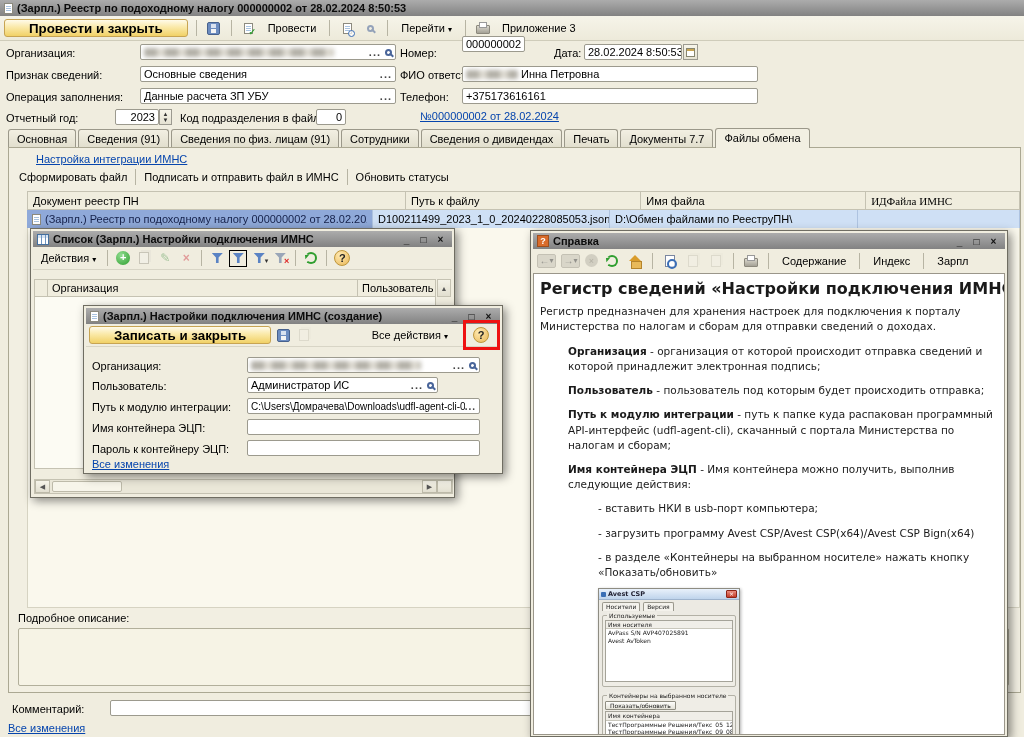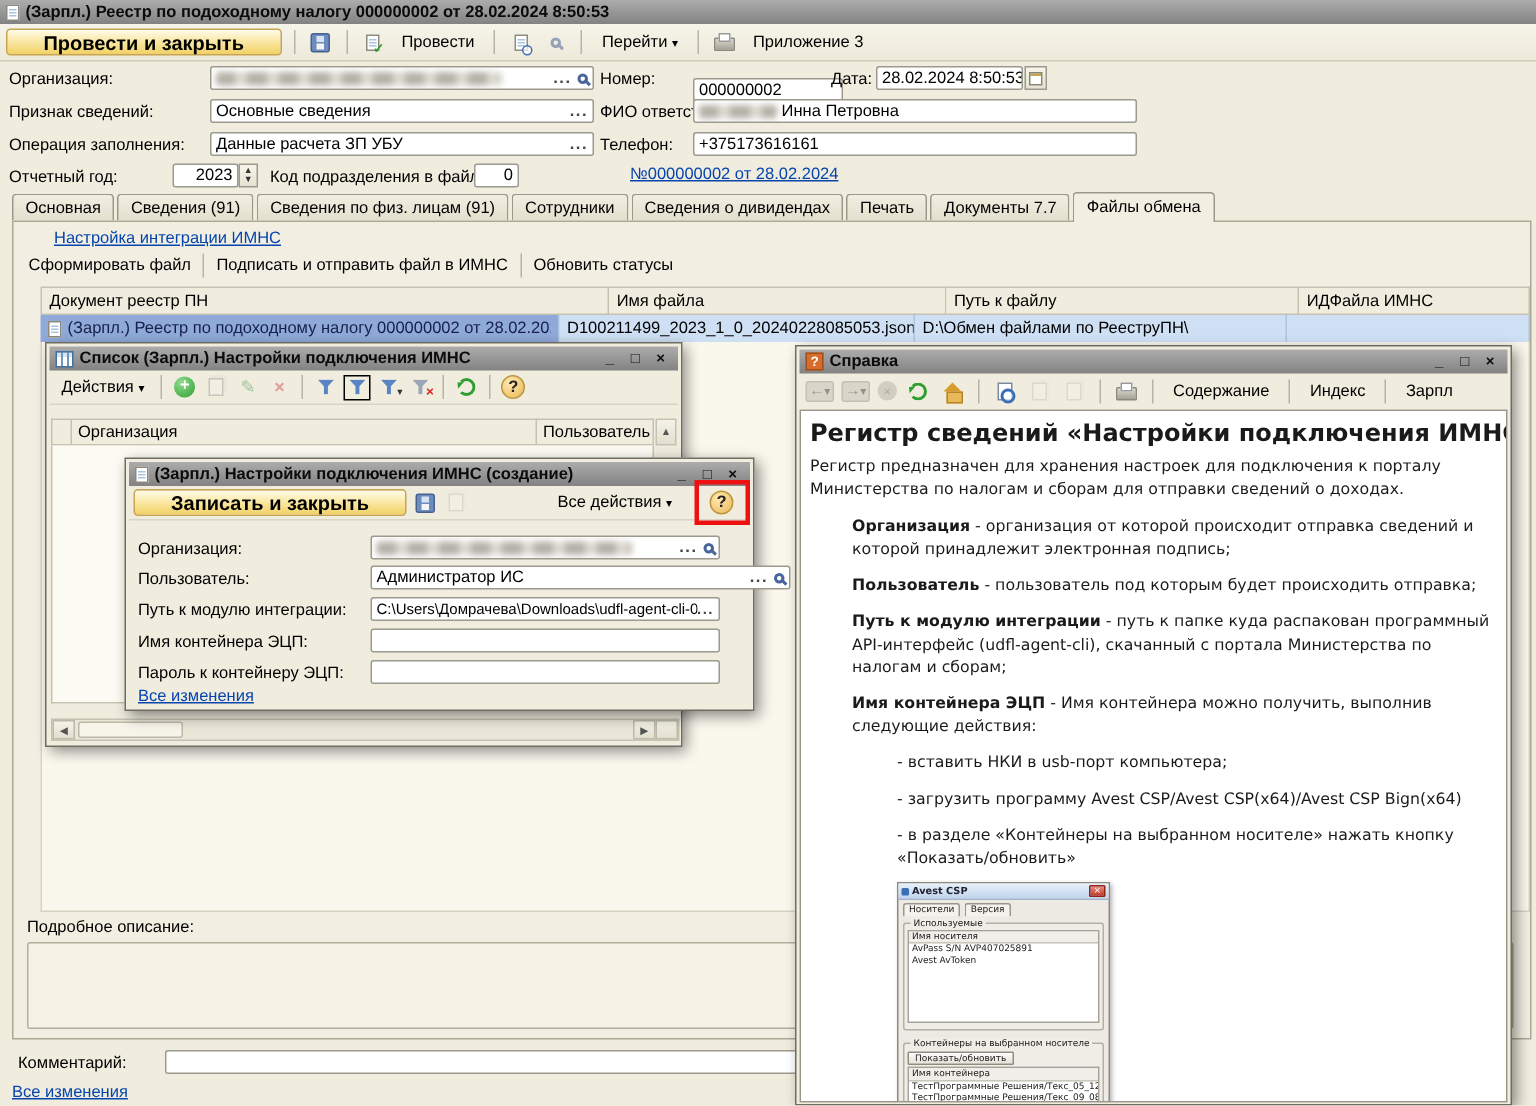--- a/index.html
+++ b/index.html
@@ -192,21 +192,21 @@
   <span class="spin" style="left:159px;top:109px;">
       <span>▲</span>
       <span>▼</span>
     </span>
   <span class="lbl" style="left:180px;top:112px;">Код подразделения в файле:</span>
   <div class="input" style="left:316px;top:109px;width:30px;justify-content:flex-end;">
     <span>0</span>
   </div>
 
   <span class="lbl" style="left:400px;top:47px;">Номер:</span>
-  <div class="input" style="left:462px;top:52px;width:100px;">
+  <div class="input" style="left:462px;top:36px;width:63px;">
     <span>000000002</span>
   </div>
   <span class="lbl" style="left:554px;top:47px;">Дата:</span>
   <div class="input" style="left:584px;top:44px;width:98px;">
     <span>28.02.2024  8:50:53</span>
   </div>
   <span class="cal" style="left:683px;top:44px;">
       <i></i>
     </span>
 
@@ -242,23 +242,23 @@
     <span class="txtbtn">Сформировать файл</span>
     <span class="sep"></span>
     <span class="txtbtn">Подписать и отправить файл в ИМНС</span>
     <span class="sep"></span>
     <span class="txtbtn">Обновить статусы</span>
   </div>
 
   <div class="tbl">
     <div class="tr">
       <div class="th" style="width:400px;">Документ реестр ПН</div>
+      <div class="th" style="width:248px;">Путь к файлу</div>
       <div class="th" style="width:237px;">Имя файла</div>
-      <div class="th" style="width:248px;">Путь к файлу</div>
-      <div class="th" style="width:162px;">ИДФайла ИМНС</div>
+      <div class="th" style="width:162px;font-family:Liberation Serif, serif;">ИДФайла ИМНС</div>
     </div>
     <div class="tr">
       <div class="td selrow-c1" style="width:346px;gap:4px;">
         <span class="doc" style="flex:none;"></span>
         <span style="overflow:hidden;">(Зарпл.) Реестр по подоходному налогу 000000002 от 28.02.2024 8:50:53</span>
       </div>
       <div class="td selrow-c" style="width:237px;">D100211499_2023_1_0_20240228085053.json</div>
       <div class="td selrow-c" style="width:248px;">D:\Обмен файлами по РееструПН\</div>
       <div class="td selrow-c" style="width:162px;"></div>
     </div>
@@ -366,21 +366,21 @@
     <span class="lbl" style="left:8px;top:54px;">Организация:</span>
     <div class="input" style="left:163px;top:51px;width:233px;">
       <span class="blur" style="width:170px;"></span>
       <span class="fieldbtns">
           <span class="dots">...</span>
           <span class="mag"></span>
         </span>
     </div>
 
     <span class="lbl" style="left:8px;top:74px;">Пользователь:</span>
-    <div class="input" style="left:163px;top:71px;width:280px;">
+    <div class="input" style="left:163px;top:71px;width:191px;">
       <span class="grow">Администратор ИС</span>
       <span class="fieldbtns">
           <span class="dots">...</span>
           <span class="mag"></span>
         </span>
     </div>
 
     <span class="lbl" style="left:8px;top:95px;">Путь к модулю интеграции:</span>
     <div class="input" style="left:163px;top:92px;width:233px;font-size:10px;">
       <span class="grow">C:\Users\Домрачева\Downloads\udfl-agent-cli-0.9.15-SNAPSH</span>

